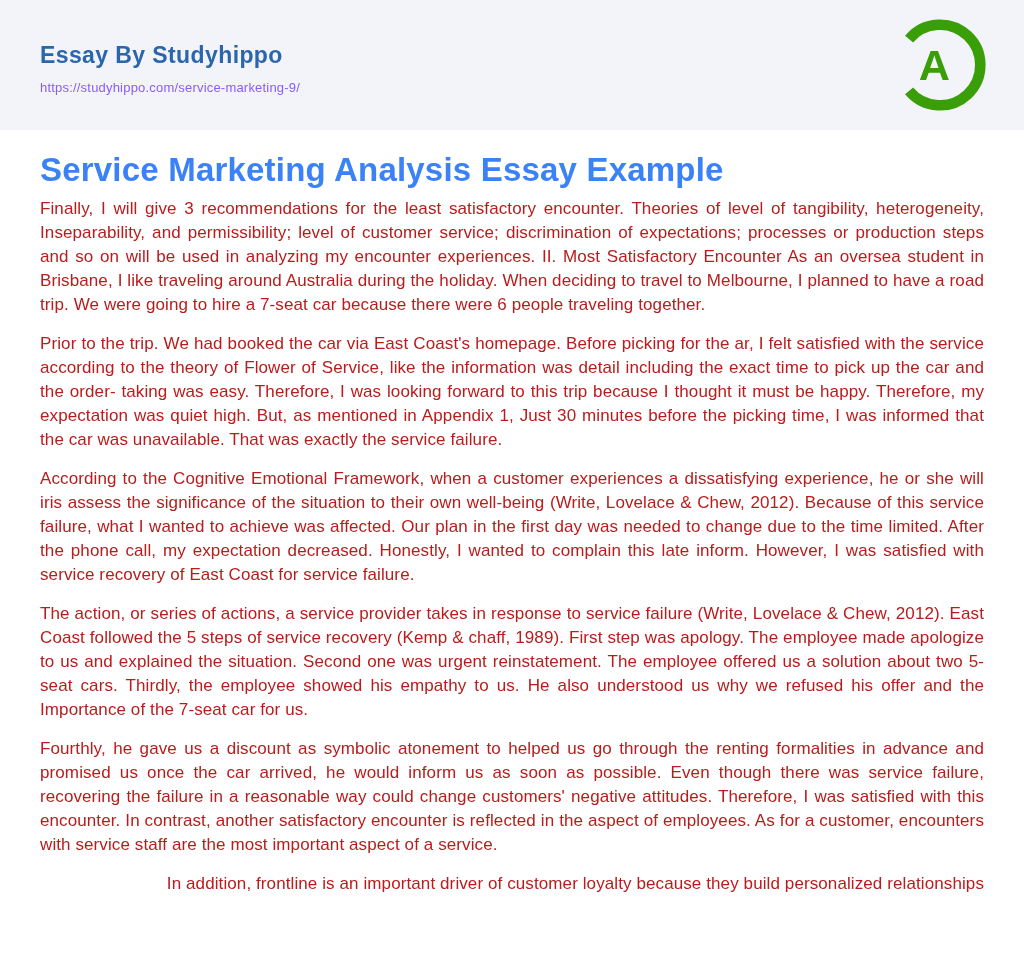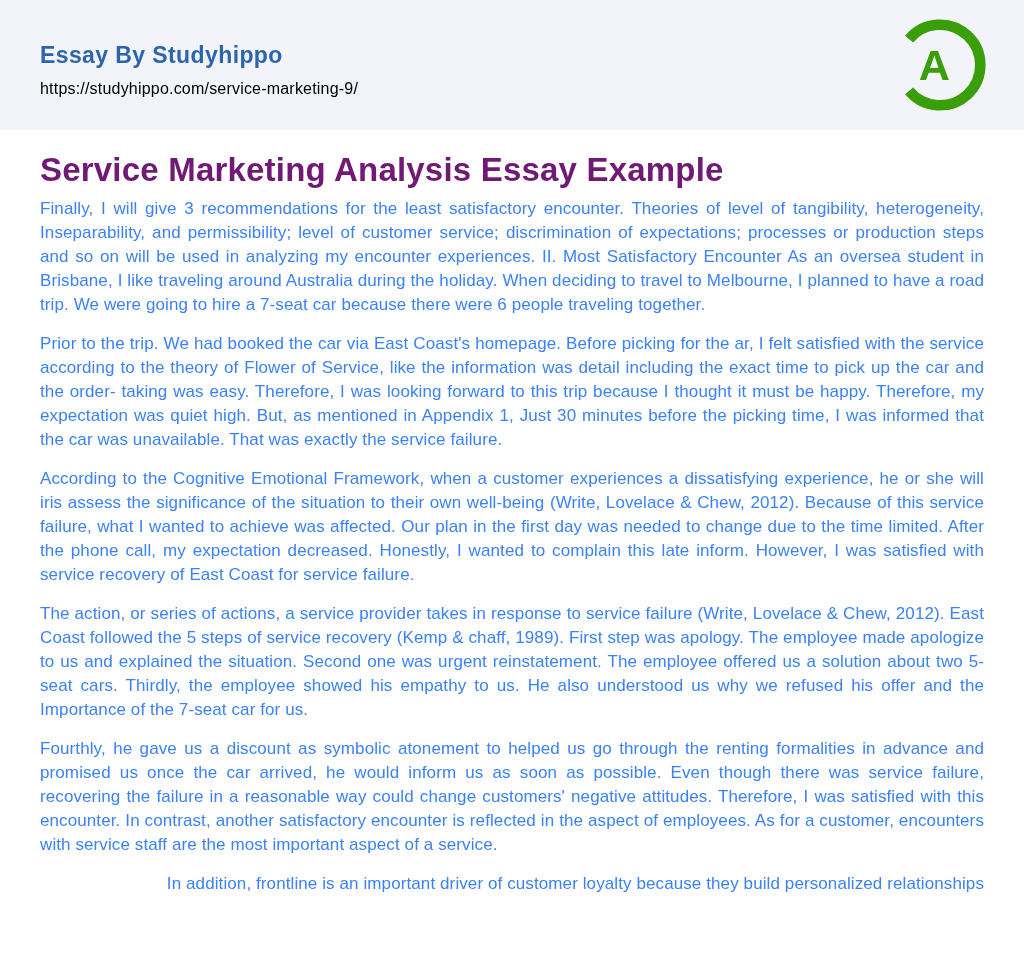--- a/index.html
+++ b/index.html
@@ -21,49 +21,49 @@
   .site-title {
     color: #2b66ad;
     font-size: 23px;
     font-weight: bold;
     letter-spacing: 0.4px;
     line-height: 26px;
   }
   .page-url {
     display: inline-block;
     margin-top: 12px;
-    color: #000000;
-    font-size: 16px;
+    color: #8b5cf6;
+    font-size: 13px;
     text-decoration: none;
     letter-spacing: 0.2px;
   }
   .logo {
     position: absolute;
     top: 17px;
     right: 36px;
     width: 96px;
     height: 96px;
   }
   .logo text {
     font-family: "Liberation Sans", sans-serif;
     font-weight: bold;
   }
   .content {
     padding: 20px 40px 0 40px;
   }
   .essay-title {
-    color: #701a75;
+    color: #3b82f6;
     font-size: 33px;
     font-weight: bold;
     letter-spacing: 0.2px;
     line-height: 40px;
     margin-bottom: 7px;
   }
   .essay-paragraph {
-    color: #3b82f6;
+    color: #b91c1c;
     font-size: 17px;
     line-height: 24px;
     text-align: justify;
     margin-bottom: 15px;
     letter-spacing: 0.1px;
   }
   .essay-paragraph:last-child { text-align: right; }
 </style>
 </head>
 <body>

